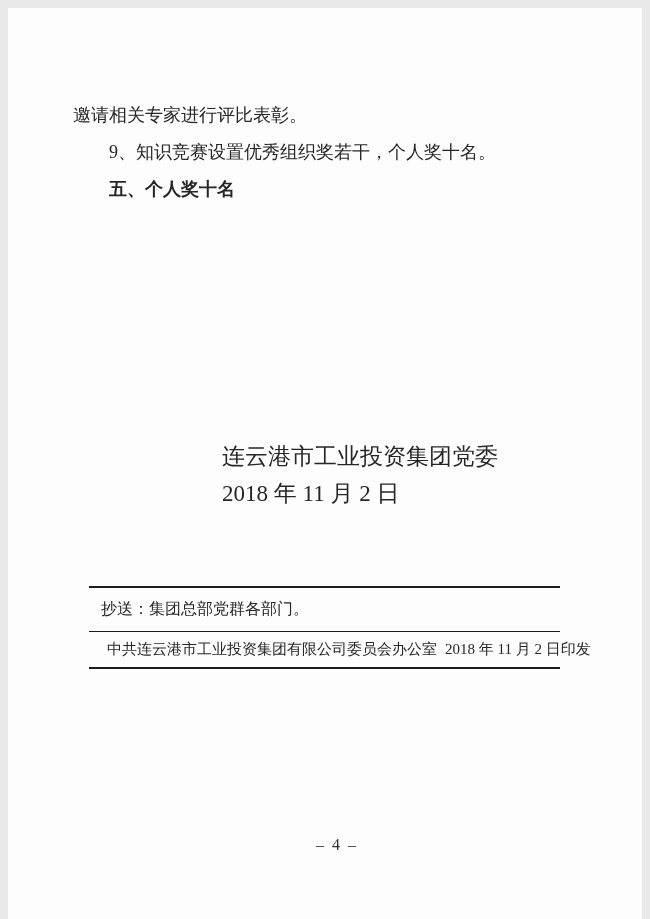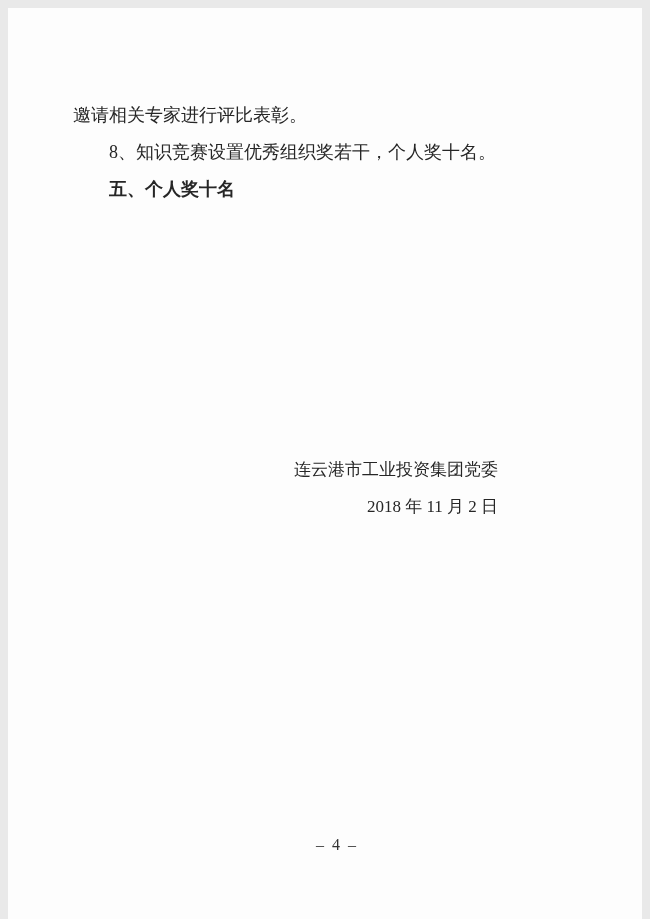--- a/index.html
+++ b/index.html
@@ -31,24 +31,24 @@
     font-family: "Liberation Sans", "DejaVu Sans", sans-serif;
   }
   .para {
     line-height: 30px;
     text-indent: 2em;
     text-align: justify;
   }
   
   .signature {
     position: absolute;
-    top: 437px;
+    top: 424px;
     right: 152px;
-    text-align: right;
-    font-size: 17px;
+    text-align: left;
+    font-size: 23px;
     line-height: 33px;
   }
   
   .footer {
     position: absolute;
     top: 570px;
     left: 73px;
     width: 479px;
   }
   .rule-thick { height: 2px; background: #1c1c1c; }
@@ -81,25 +81,37 @@
     color: #333;
   }
 </style>
 </head>
 <body>
 
 <div class="page">
 
   <div class="content">
     <p class="cont-line">邀请相关专家进行评比表彰。</p>
-    <p class="item-line">8、知识竞赛设置优秀组织奖若干，个人奖十名。</p>
+    <p class="item-line">9、知识竞赛设置优秀组织奖若干，个人奖十名。</p>
     <p class="section-heading">五、个人奖十名</p>
   </div>
 
   <div class="signature">
     <div>连云港市工业投资集团党委</div>
     <div>2018 年 11 月 2 日</div>
   </div>
 
+  <div class="footer">
+    <div class="rule-thick"></div>
+    <div class="copy-row">
+      <span>抄送：集团总部党群各部门。</span>
+    </div>
+    <div class="rule-thin"></div>
+    <div class="issue-row">
+      <span>中共连云港市工业投资集团有限公司委员会办公室</span>
+      <span>2018 年 11 月 2 日印发</span>
+    </div>
+    <div class="rule-thick"></div>
+  </div>
 
   <div class="page-number">– 4 –</div>
 
 </div>
 
 </body></html>

